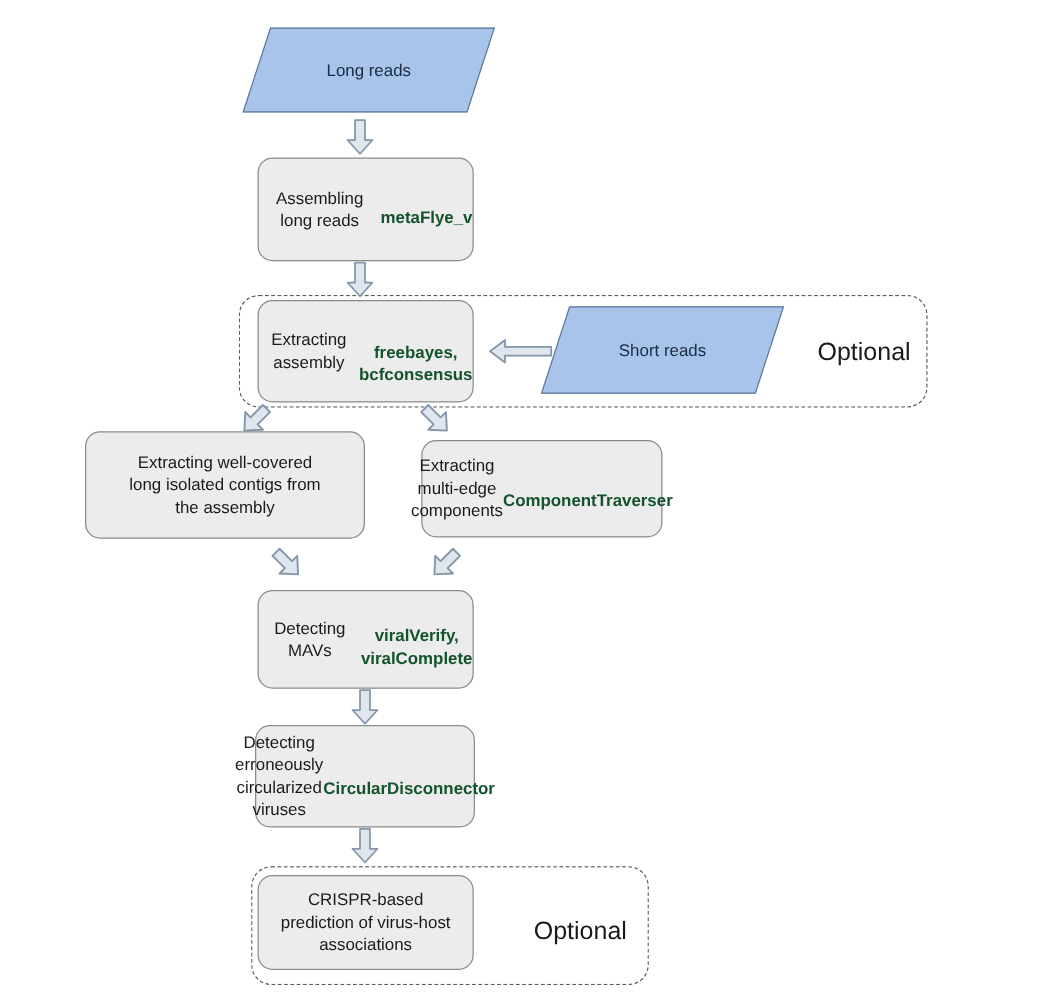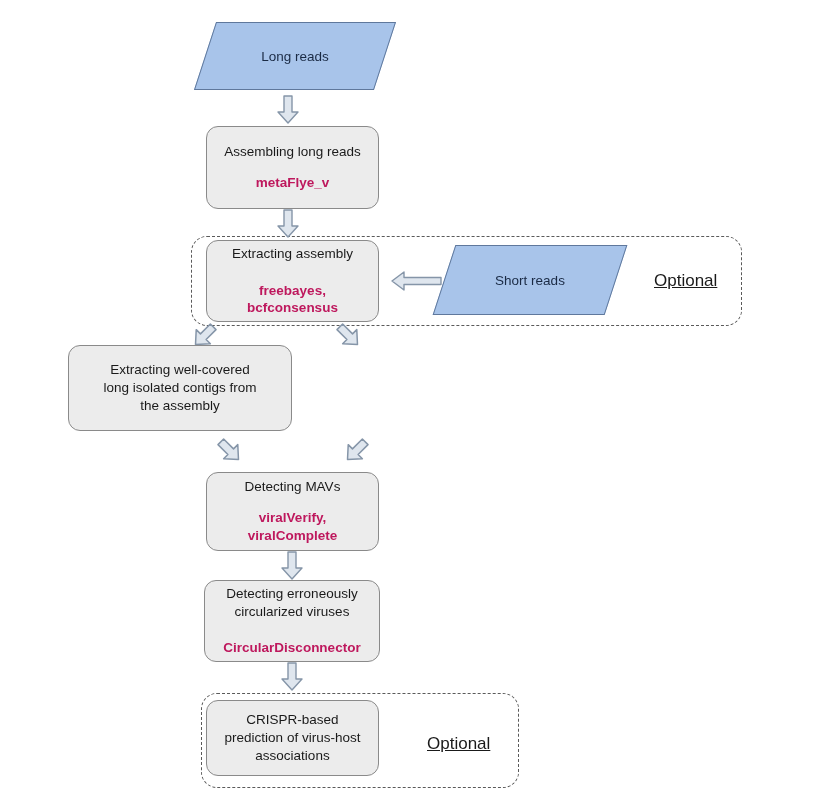--- a/index.html
+++ b/index.html
@@ -15,34 +15,34 @@
     font-family: "Liberation Sans", sans-serif;
     overflow: hidden;
   }
   .node {
     position: absolute;
     box-sizing: border-box;
     background: #ececec;
     border: 1.6px solid #8a8a8a;
     border-radius: 12px;
     display: flex;
-    flex-direction: column;
+    flex-direction: row;
     align-items: center;
     justify-content: center;
     text-align: center;
     color: #1a1a1a;
     font-size: 13.5px;
     line-height: 1.32;
     z-index: 3;
   }
   .node .title {
     white-space: pre-line;
   }
   .node .tool {
-    color: #be185d;
+    color: #14532d;
     font-weight: bold;
     white-space: pre-line;
   }
   .node .tool.gap {
     margin-top: 13px;
   }
   .node .tool.tight {
     margin-top: 19px;
   }
   .io {
@@ -67,25 +67,24 @@
   .dashed-group {
     position: absolute;
     box-sizing: border-box;
     border: 1.7px dashed #5a5a5a;
     border-radius: 16px;
     background: transparent;
     z-index: 1;
   }
   .optional-label {
     position: absolute;
-    font-size: 17px;
+    font-size: 20px;
     color: #1a1a1a;
     z-index: 2;
     white-space: nowrap;
-    text-decoration: underline;
   }
   .arrow {
     position: absolute;
     z-index: 2;
   }
   .arrow svg { display: block; overflow: visible; }
 </style>
 </head>
 <body>
 
@@ -146,20 +145,25 @@
       </g>
     </svg>
   </div>
 
   <div class="node" style="left:68px; top:345px; width:224px; height:86px;">
     <div class="title">Extracting well-covered
 long isolated contigs from
 the assembly</div>
   </div>
 
+  <div class="node" style="left:337px; top:352px; width:193px; height:78px;">
+    <div class="title">Extracting multi-edge
+components</div>
+    <div class="tool tight">ComponentTraverser</div>
+  </div>
 
   <div class="arrow" style="left:216px; top:437px; width:28px; height:28px;">
     <svg width="28" height="28" viewBox="0 0 28 28">
       <g transform="rotate(-45 14 14)">
         <path d="M10 1 L18 1 L18 15 L24 15 L14 26 L4 15 L10 15 Z" fill="#dfe6ee" stroke="#8595a8" stroke-width="1.5" stroke-linejoin="round"></path>
       </g>
     </svg>
   </div>
 
   <div class="arrow" style="left:342px; top:437px; width:28px; height:28px;">

